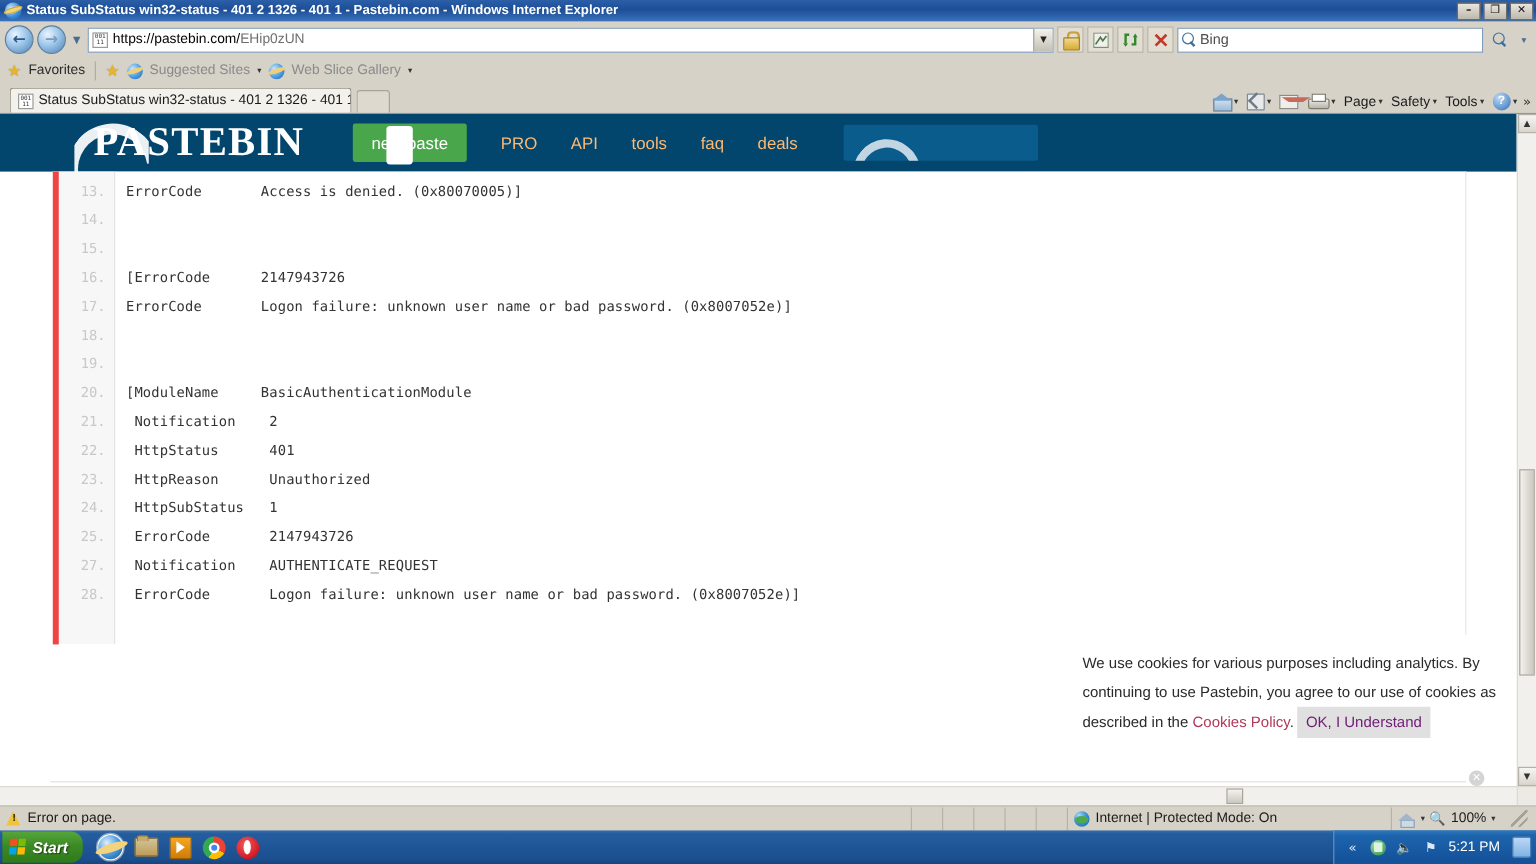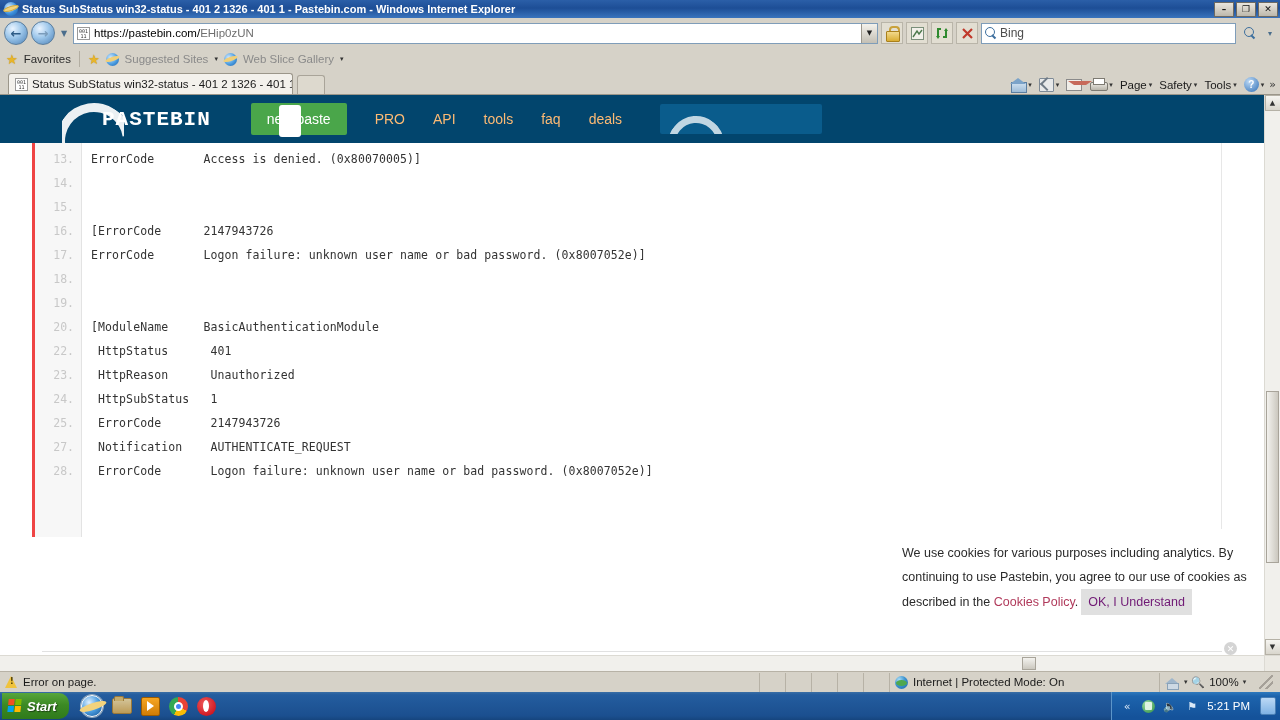--- a/index.html
+++ b/index.html
@@ -240,23 +240,23 @@
     position: absolute; left: 0; top: 0; right: 16px; bottom: 16px;
     background: #fff; overflow: hidden;
   }
 
   
   .pb-nav {
     height: 48px; background: #02456d; position: relative;
     display: flex; align-items: center; padding: 0 18px;
   }
   .pb-logo {
-    font-family: Liberation Mono, monospace;
-    font-size: 21px; font-weight: bold; letter-spacing: 1px;
-    color: #ffffff; margin-left: 84px; position: relative;
+    font-family: Liberation Serif, serif;
+    font-size: 34px; font-weight: bold; letter-spacing: 1px;
+    color: #ffffff; margin-left: 60px; position: relative;
   }
   .logo-spinner {
     position: absolute; left: 62px; top: -6px; width: 62px; height: 58px;
     overflow: hidden; pointer-events:none;
   }
   .logo-spinner::before {
     content:""; position:absolute; left:-6px; top: 14px;
     width: 58px; height: 58px; border-radius: 50%;
     border: 9px solid rgba(255,255,255,0.92);
     border-right-color: transparent; border-bottom-color: transparent;
@@ -313,22 +313,22 @@
     content:"";position:absolute;bottom:0;left:4px;width:20px;height:11px;border-radius:10px 10px 0 0;
     background:#d9a86f;
   }
   .diamond {
     width: 14px; height: 14px; background: #2f7fbf; transform: rotate(45deg);
     border-radius: 2px;
   }
 
   
   .codewrap {
-    position: relative; margin: 0 42px 0 32px;
-    border-left: 3px solid #ef4444; border-right: 1px solid #e7e7e7;
+    position: relative; margin: 0 42px 0 44px;
+    border-left: 5px solid #ef4444; border-right: 1px solid #e7e7e7;
     background: #fff;
     height: 394px; overflow: hidden;
   }
   .gutterbg {
     position: absolute; left: 0; top: 0; width: 47px; height: 100%;
     background: #f7f7f7; border-right: 1px solid #e3e3e3;
   }
   .codelines {
     position: relative; margin-top: -20px;
     font-family: "DejaVu Sans Mono", monospace; font-size: 11.5px;
@@ -698,20 +698,24 @@
             </div>
           <div class="cl">
               <span class="ln">19.</span>
               <span class="ct"></span>
             </div>
           <div class="cl">
               <span class="ln">20.</span>
               <span class="ct">[ModuleName     BasicAuthenticationModule</span>
             </div>
           <div class="cl">
+              <span class="ln">21.</span>
+              <span class="ct"> Notification    2</span>
+            </div>
+          <div class="cl">
               <span class="ln">22.</span>
               <span class="ct"> HttpStatus      401</span>
             </div>
           <div class="cl">
               <span class="ln">23.</span>
               <span class="ct"> HttpReason      Unauthorized</span>
             </div>
           <div class="cl">
               <span class="ln">24.</span>
               <span class="ct"> HttpSubStatus   1</span>

